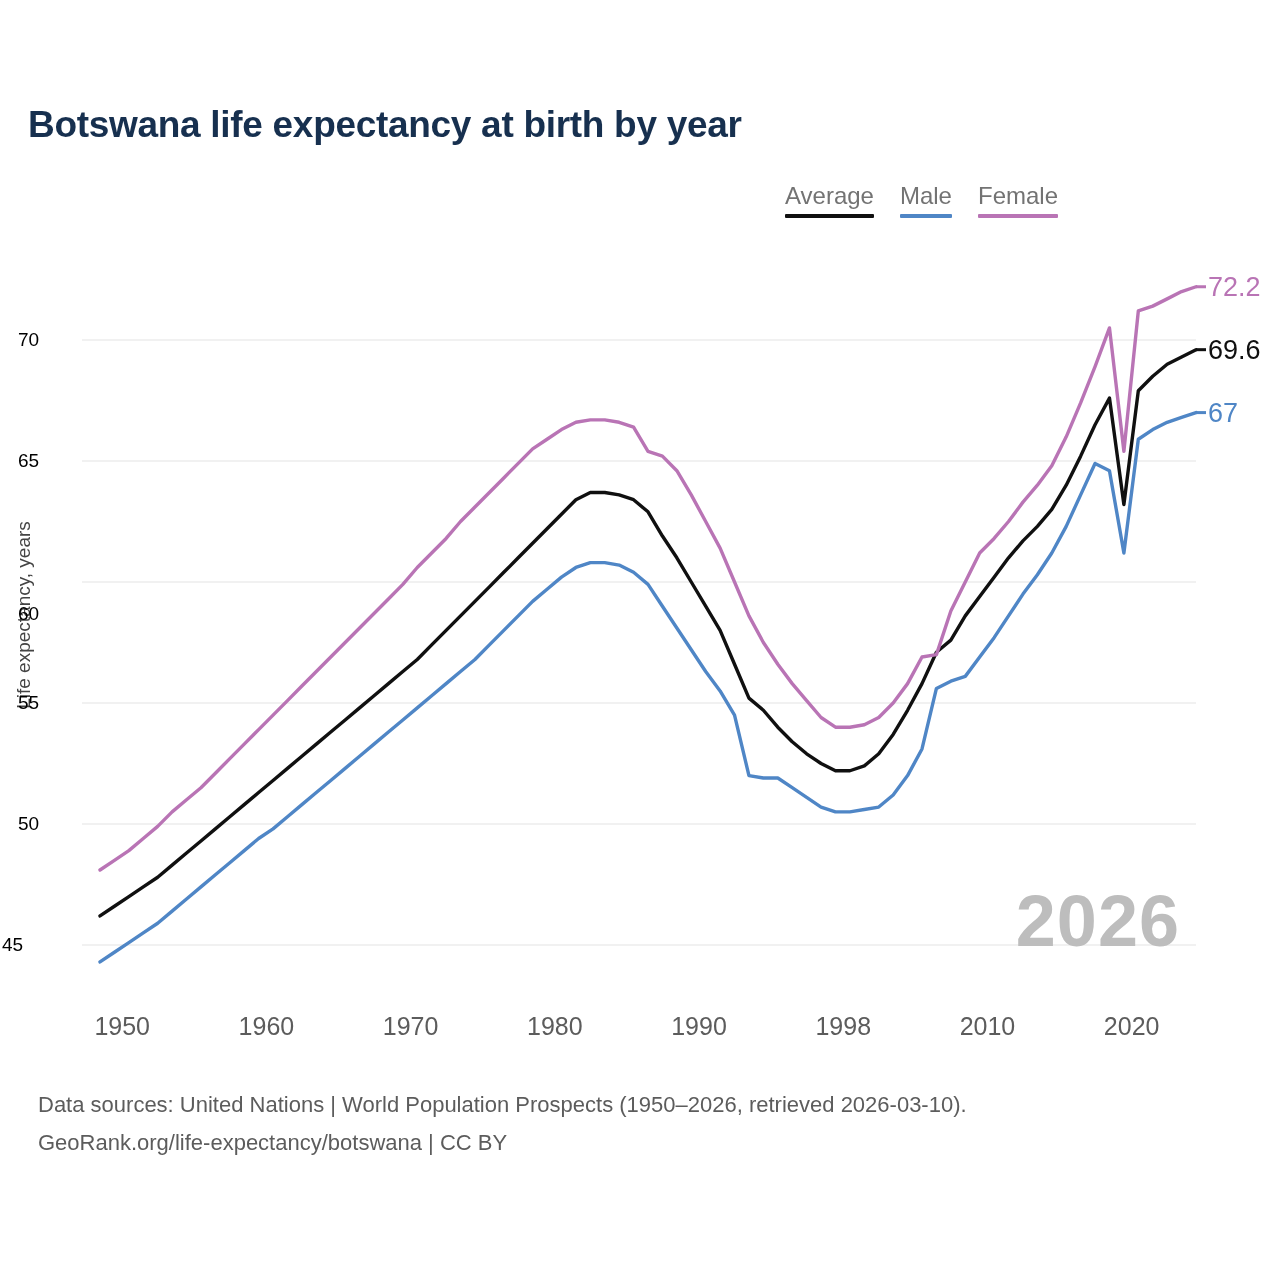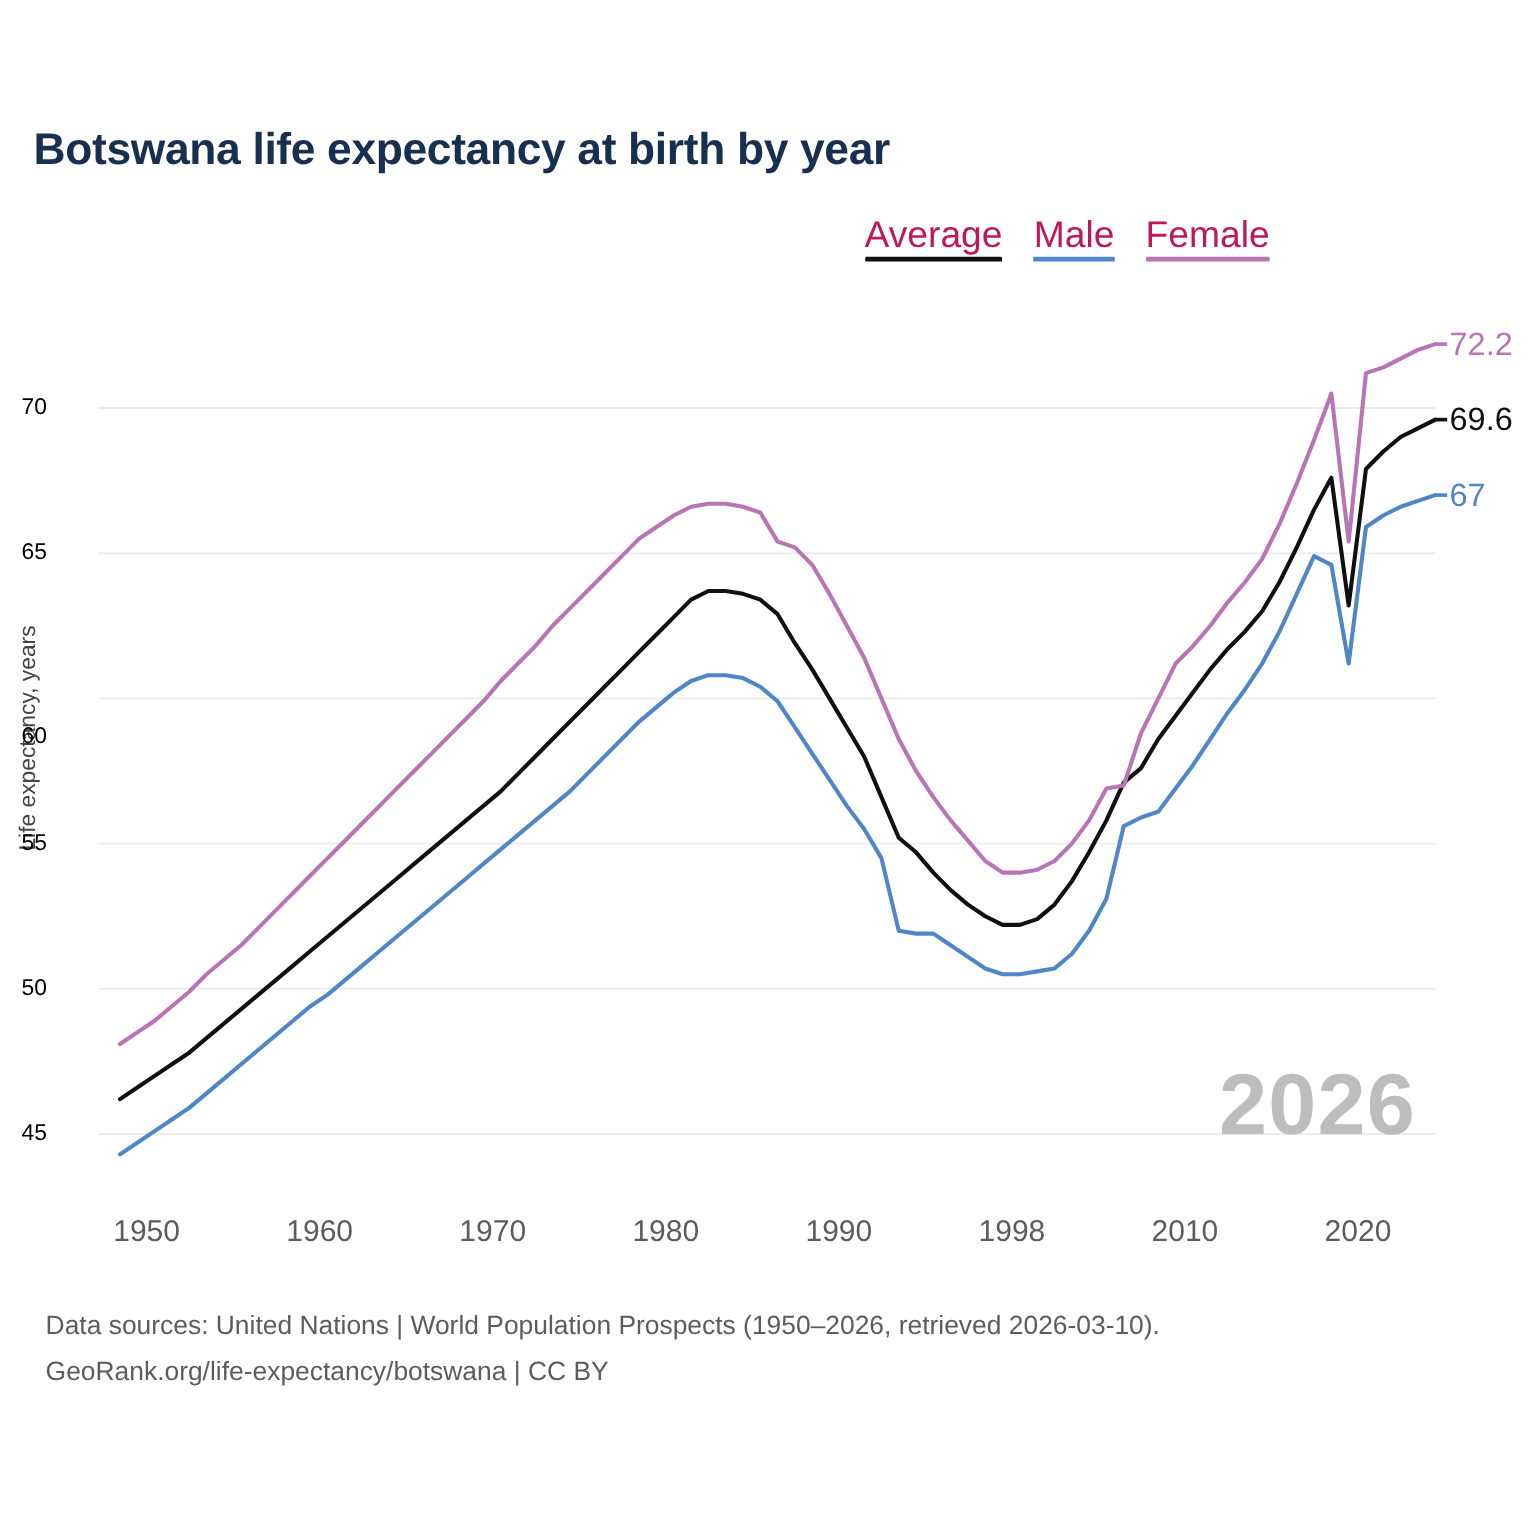--- a/index.html
+++ b/index.html
@@ -44,23 +44,23 @@
     align-items: flex-start;
     gap: 26px;
   }
   .legend-item {
     display: flex;
     flex-direction: column;
     align-items: center;
     cursor: pointer;
   }
   .legend-label {
-    font-size: 31px;
+    font-size: 24px;
     line-height: 28px;
-    color: #be185d;
+    color: #737373;
     white-space: nowrap;
   }
   .legend-rule {
     margin-top: 4px;
     height: 4px;
     width: 100%;
     border-radius: 1px;
   }
 
   
@@ -179,21 +179,21 @@
           <line x1="1196" x2="1206" y1="349.6800000000001" y2="349.6800000000001" stroke="#101010" stroke-width="3"></line>
           <line x1="1196" x2="1206" y1="412.6" y2="412.6" stroke="#4f86c6" stroke-width="3"></line>
         </g>
     </svg>
 
     <div class="watermark-year">2026</div>
 
     <div class="y-axis-title">Life expectancy, years</div>
 
     <div id="axis-labels">
-        <div class="y-tick-label" style="left: 18px; top: 945px;">45</div>
+        <div class="y-tick-label" style="left: 2px; top: 945px;">45</div>
         <div class="y-tick-label" style="left: 18px; top: 824px;">50</div>
         <div class="y-tick-label" style="left: 18px; top: 703px;">55</div>
         <div class="y-tick-label" style="left: 18px; top: 582px; margin-top: 32px;">60</div>
         <div class="y-tick-label" style="left: 18px; top: 461px;">65</div>
         <div class="y-tick-label" style="left: 18px; top: 340px;">70</div>
         <div class="x-tick-label" style="left: 100px; top: 1012px;">1950</div>
         <div class="x-tick-label" style="left: 244.211px; top: 1012px;">1960</div>
         <div class="x-tick-label" style="left: 388.421px; top: 1012px;">1970</div>
         <div class="x-tick-label" style="left: 532.632px; top: 1012px;">1980</div>
         <div class="x-tick-label" style="left: 676.842px; top: 1012px;">1990</div>

